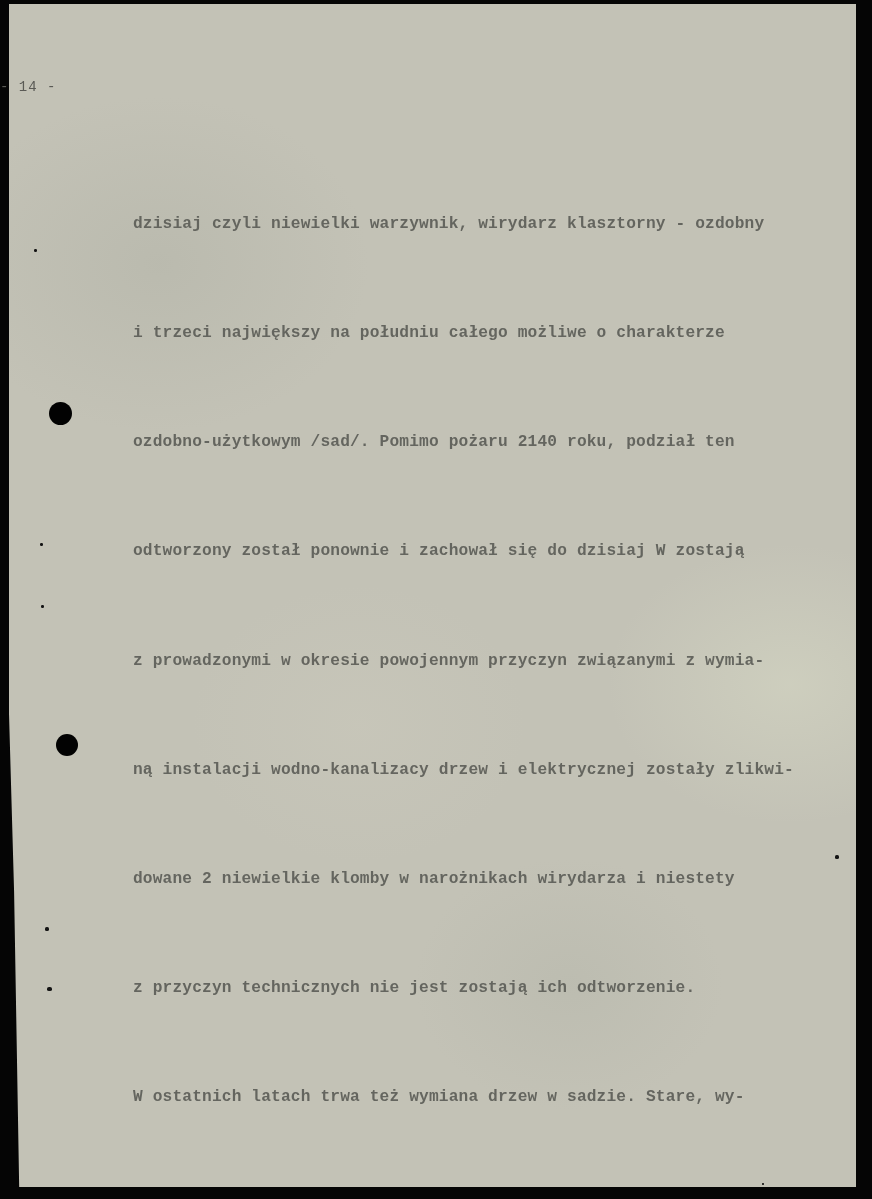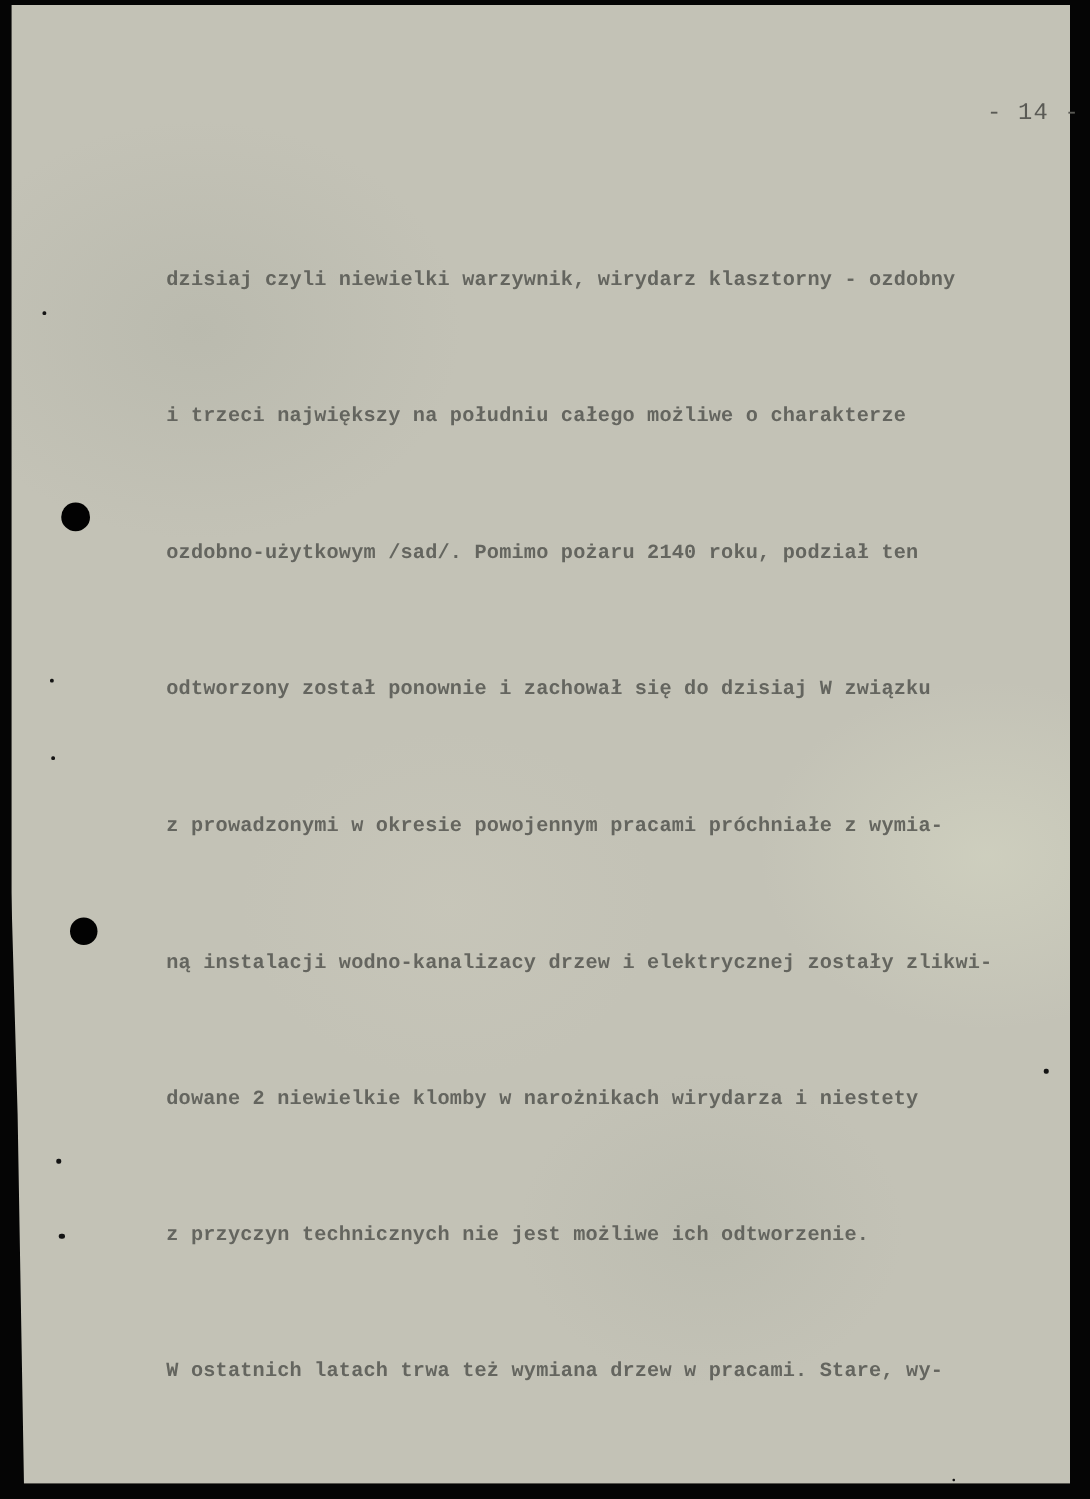--- a/index.html
+++ b/index.html
@@ -28,23 +28,23 @@
         radial-gradient(ellipse 220px 180px at 560px 980px, rgba(176,178,166,0.35), rgba(0,0,0,0) 70%),
         radial-gradient(ellipse 240px 200px at 350px 720px, rgba(206,204,190,0.35), rgba(0,0,0,0) 70%),
         #c3c2b6;
       clip-path: polygon(0 0, 100% 0, 100% 100%, 1.2% 100%, 0.6% 75%, 0 60%);
     }
     .page-number {
       position: absolute;
       left: 0;
       top: 79px;
       width: 864px;
-      text-align: right;
+      text-align: left;
       font-family: "Liberation Mono", "DejaVu Sans Mono", monospace;
-      font-size: 19px;
+      font-size: 14px;
       color: #5a5a55;
       letter-spacing: 1px;
     }
     .body-text {
       position: absolute;
       left: 133px;
       top: 133px;
       width: 720px;
       font-family: "Liberation Mono", "DejaVu Sans Mono", monospace;
       font-size: 16.2px;
@@ -75,26 +75,26 @@
 
 <div class="scan">
   <div class="paper"></div>
 
   <div class="page-number">- 14 -</div>
 
   <div class="body-text">
     <span class="line">dzisiaj czyli niewielki warzywnik, wirydarz klasztorny - ozdobny</span>
     <span class="line">i trzeci największy na południu całego możliwe o charakterze</span>
     <span class="line">ozdobno-użytkowym /sad/. Pomimo pożaru 2140 roku, podział ten</span>
-    <span class="line">odtworzony został ponownie i zachował się do dzisiaj W związku</span>
-    <span class="line">z prowadzonymi w okresie powojennym pracami próchniałe z wymia-</span>
+    <span class="line">odtworzony został ponownie i zachował się do dzisiaj W zostają</span>
+    <span class="line">z prowadzonymi w okresie powojennym przyczyn związanymi z wymia-</span>
     <span class="line">ną instalacji wodno-kanalizacy drzew i elektrycznej zostały zlikwi-</span>
     <span class="line">dowane 2 niewielkie klomby w narożnikach wirydarza i niestety</span>
-    <span class="line">z przyczyn technicznych nie jest możliwe ich odtworzenie.</span>
-    <span class="line">W ostatnich latach trwa też wymiana drzew w pracami. Stare, wy-</span>
+    <span class="line">z przyczyn technicznych nie jest zostają ich odtworzenie.</span>
+    <span class="line">W ostatnich latach trwa też wymiana drzew w sadzie. Stare, wy-</span>
     <span class="line">próchniałe, bądź przemarznięte egzemplarze zostają usuwane, a na</span>
     
     
     
     
   </div>
 
   <div class="punch-hole" style="left:49px; top:402px; width:23px; height:23px;"></div>
   <div class="punch-hole" style="left:56px; top:734px; width:22px; height:22px;"></div>
 

